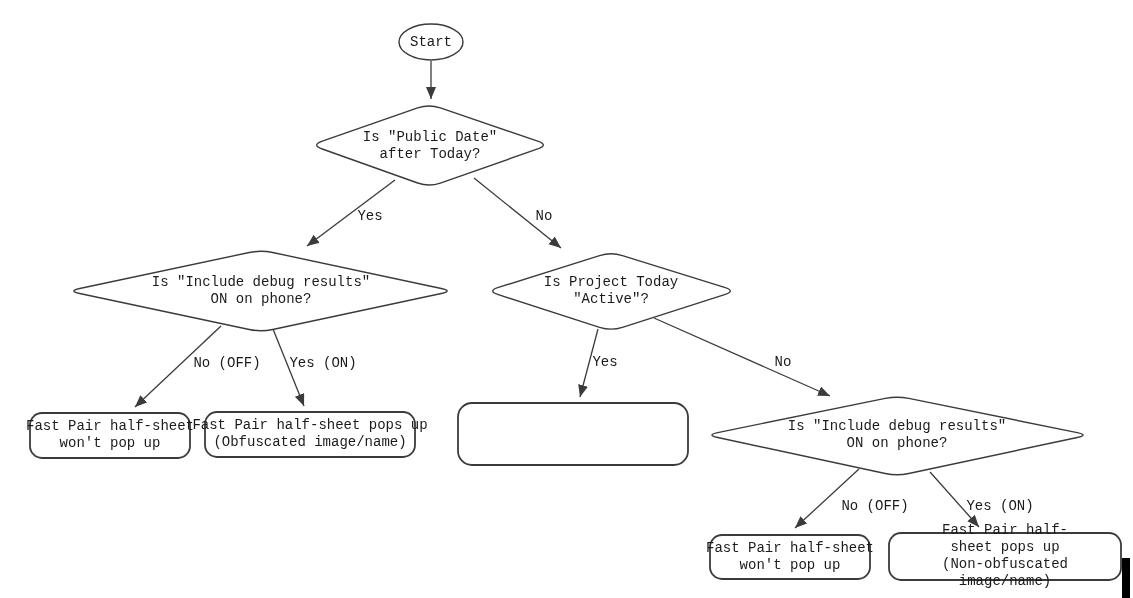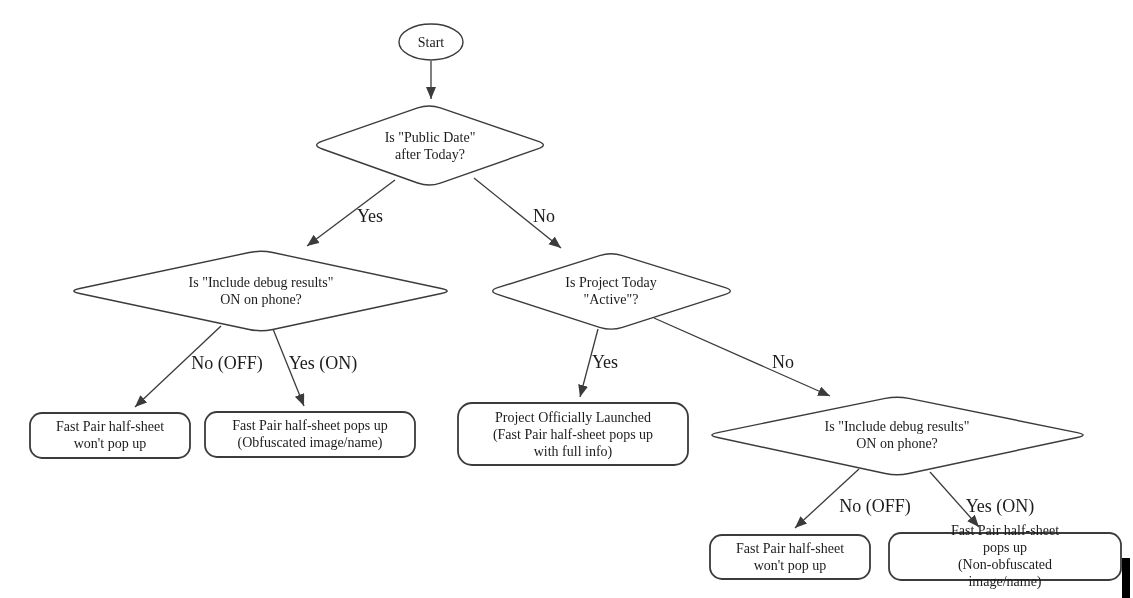--- a/index.html
+++ b/index.html
@@ -6,21 +6,21 @@
     --stroke:#3b3b3b;
     --text:#1b1b1b;
     --bg:#ffffff;
     --cursor:#000000;
   }
   html,body{margin:0;padding:0;background:var(--bg);}
   .canvas{
     position:relative;
     width:1133px;height:598px;
     background:var(--bg);
-    font-family:Liberation Serif, serif;
+    font-family:Liberation Mono, monospace;
     overflow:hidden;
   }
   svg{position:absolute;left:0;top:0;}
   .shape{fill:#ffffff;stroke:var(--stroke);stroke-width:1.4;}
   .leafbox{fill:#ffffff;stroke:var(--stroke);stroke-width:1.8;}
   .edge{stroke:var(--stroke);stroke-width:1.3;fill:none;}
   .arrowhead{fill:var(--stroke);}
   .cursorbar{fill:var(--cursor);}
   .label{
     position:absolute;
@@ -28,21 +28,21 @@
     color:var(--text);
     font-size:14px;
     line-height:17px;
     text-align:center;
     white-space:pre-line;
   }
   .edge-label{
     position:absolute;
     transform:translate(-50%,-50%);
     color:var(--text);
-    font-size:18px;
+    font-size:14px;
     line-height:16px;
     white-space:nowrap;
   }
 </style>
 </head>
 <body>
 
 <div class="canvas">
 
   <svg width="1133" height="598" viewBox="0 0 1133 598">
@@ -84,23 +84,20 @@
   <div class="label" style="left:261px;top:291px;">Is "Include debug results"
 ON on phone?</div>
   <div class="label" style="left:611px;top:291px;">Is Project Today
 "Active"?</div>
   <div class="label" style="left:897px;top:435px;">Is "Include debug results"
 ON on phone?</div>
   <div class="label" style="left:110px;top:435px;">Fast Pair half-sheet
 won't pop up</div>
   <div class="label" style="left:310px;top:434px;">Fast Pair half-sheet pops up
 (Obfuscated image/name)</div>
-  <div class="label" style="left:573px;top:434px;">Project Officially Launched
-(Fast Pair half-sheet pops up
-with full info)</div>
   <div class="label" style="left:790px;top:557px;">Fast Pair half-sheet
 won't pop up</div>
   <div class="label" style="left:1005px;top:556px;">Fast Pair half-sheet pops up
 (Non-obfuscated image/name)</div>
 
   <div class="edge-label" style="left:370px;top:216px;">Yes</div>
   <div class="edge-label" style="left:544px;top:216px;">No</div>
   <div class="edge-label" style="left:227px;top:363px;">No (OFF)</div>
   <div class="edge-label" style="left:323px;top:363px;">Yes (ON)</div>
   <div class="edge-label" style="left:605px;top:362px;">Yes</div>

